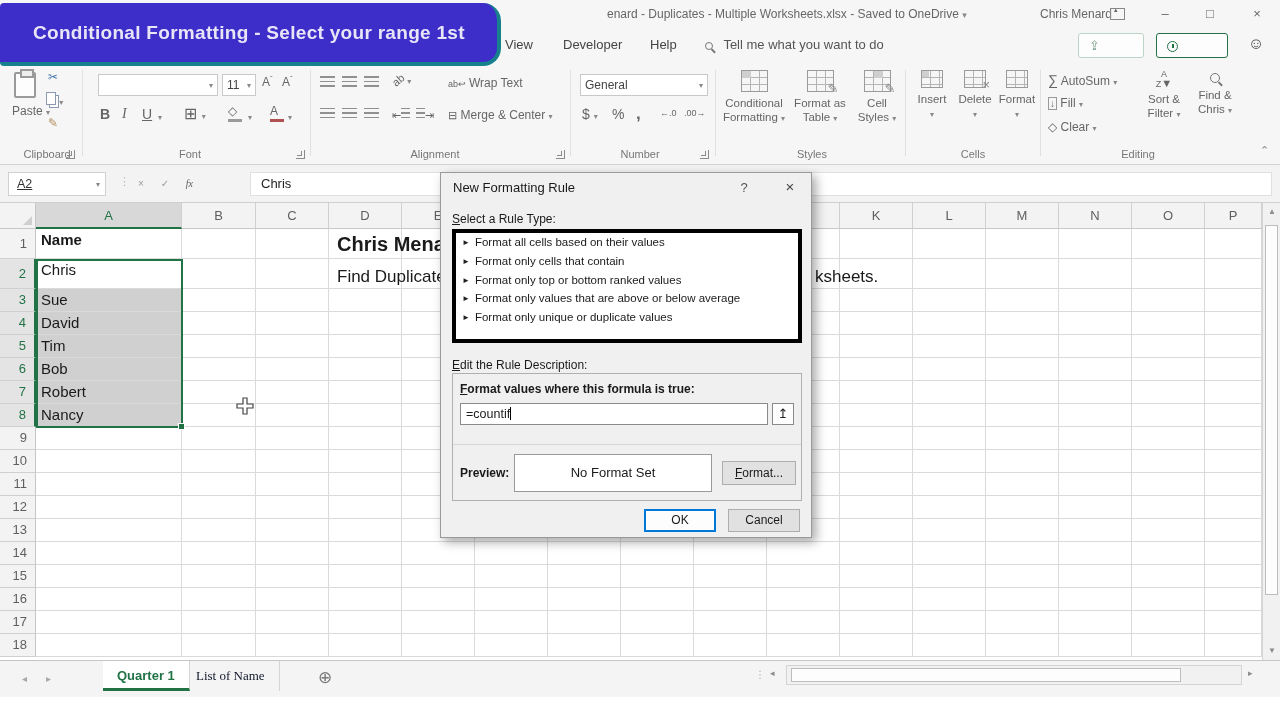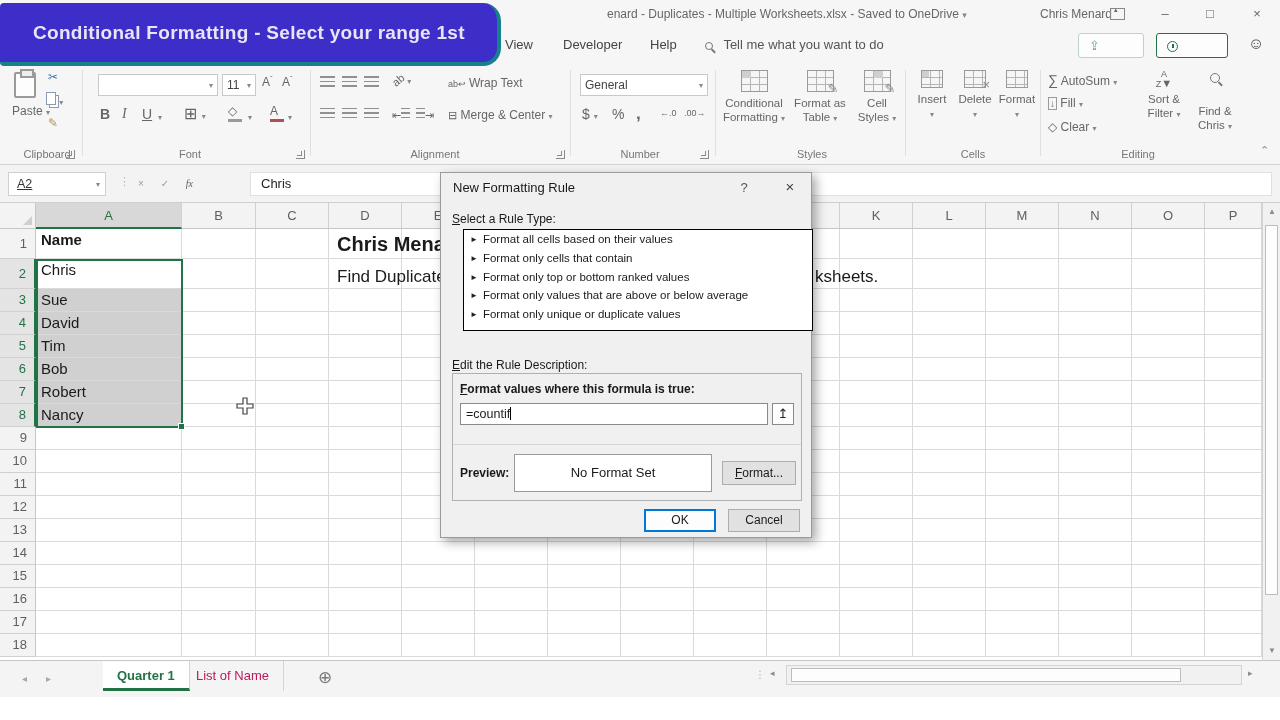--- a/index.html
+++ b/index.html
@@ -80,21 +80,21 @@
   .vs-thumb { position:absolute; left:2px; top:22px; width:13px; height:370px; background:#fdfdfd; border:1px solid #bdbdbd; }
   .cursor-plus { position:absolute; left:236px; top:194px; }
 
   
   .dialog { position:absolute; left:440px; top:172px; width:372px; height:366px; background:#f0f0f0; border:1px solid #9a9a9a; box-shadow:4px 4px 10px rgba(0,0,0,.35); font-size:12px; color:#1a1a1a; z-index:40; }
   .dlg-title { position:absolute; left:0; top:0; width:100%; height:30px; line-height:30px; padding-left:12px; font-size:13px; color:#1a1a1a; }
   .dlg-help { position:absolute; right:52px; top:0; width:30px; height:30px; text-align:center; line-height:30px; color:#555; font-size:13px; }
   .dlg-close { position:absolute; right:0; top:0; width:42px; height:30px; text-align:center; line-height:28px; color:#444; font-size:15px; }
   .mnemonic::first-letter { text-decoration:underline; }
   .dlg-select-label { position:absolute; left:11px; top:39px; }
-  .rulelist { position:absolute; left:22px; top:56px; width:350px; height:102px; background:#fff; border:1px solid #000000; list-style:none; overflow:hidden; }
+  .rulelist { position:absolute; left:11px; top:56px; width:350px; height:114px; background:#fff; border:4px solid #000000; list-style:none; overflow:hidden; }
   .rulelist li { height:18.8px; line-height:18.8px; padding-left:6px; font-size:11.5px; white-space:nowrap; }
   .rulelist li::before { content:"►"; font-size:8px; color:#222; margin-right:5px; vertical-align:1px; }
   .rulelist li.sel { background:#d4d4d4; }
   .dlg-edit-label { position:absolute; left:11px; top:185px; }
   .dlg-frame { position:absolute; left:11px; top:200px; width:350px; height:128px; border:1px solid #b0b0b0; }
   .dlg-flabel { position:absolute; left:7px; top:8px; font-weight:bold; }
   .dlg-input { position:absolute; left:7px; top:29px; width:308px; height:22px; background:#fff; border:1px solid #8a8a8a; font-size:12.5px; line-height:20px; padding-left:5px; }
   .caret-bar { display:inline-block; width:1px; height:13px; background:#000; vertical-align:-2px; }
   .dlg-collapse { position:absolute; left:319px; top:29px; width:22px; height:22px; background:#fdfdfd; border:1px solid #8a8a8a; text-align:center; line-height:20px; font-size:13px; color:#222; }
   .dlg-divider { position:absolute; left:0px; top:70px; width:348px; height:1px; background:#d6d6d6; }
@@ -102,21 +102,21 @@
   .dlg-preview { position:absolute; left:61px; top:80px; width:198px; height:38px; background:#fff; border:1px solid #9a9a9a; text-align:center; line-height:36px; font-size:13px; }
   .dlg-format { position:absolute; left:269px; top:87px; width:74px; height:24px; background:#e1e1e1; border:1px solid #adadad; text-align:center; line-height:22px; }
   .dlg-ok { position:absolute; left:203px; top:336px; width:72px; height:23px; background:#fdfdfd; border:2px solid #0078d7; text-align:center; line-height:19px; }
   .dlg-cancel { position:absolute; left:287px; top:336px; width:72px; height:23px; background:#e1e1e1; border:1px solid #adadad; text-align:center; line-height:21px; }
 
   
   .sheetbar { position:absolute; top:660px; left:0; width:1280px; height:37px; background:#f4f4f4; border-top:1px solid #c6c6c6; }
   .nav-arr { position:absolute; top:12px; font-size:10px; color:#a8a8a8; }
   .stab { position:absolute; top:0; height:30px; line-height:30px; padding:0 14px; font-size:13px; }
   .stab.active { left:103px; background:#fff; color:#217346; font-weight:bold; border-bottom:3px solid #217346; border-right:1px solid #d4d4d4; }
-  .stab.inactive { left:182px; color:#be185d; border-right:1px solid #d4d4d4; }
+  .stab.inactive { left:182px; color:#0f172a; border-right:1px solid #d4d4d4;font-family:Liberation Serif, serif; }
   .addsheet { position:absolute; left:318px; top:6px; font-size:17px; color:#7a7a7a; }
   .hs-dots { position:absolute; left:755px; top:8px; color:#b0b0b0; font-size:10px; letter-spacing:1px; }
   .hscroll { position:absolute; left:770px; top:4px; width:490px; height:22px; }
   .hs-arr { position:absolute; top:3px; font-size:9px; color:#8a8a8a; }
   .hs-track { position:absolute; left:16px; top:0; width:456px; height:20px; background:#f1f1f1; border:1px solid #d4d4d4; }
   .hs-thumb { position:absolute; left:4px; top:2px; width:390px; height:14px; background:#fdfdfd; border:1px solid #bdbdbd; }
 
   
   .statusbar { position:absolute; top:697px; left:0; width:1280px; height:23px; background:#217346; color:#fff; font-size:12px; }
   .sb-mode { position:absolute; left:10px; top:4px; }
@@ -279,21 +279,21 @@
     <div class="icobtn" style="left:1048px; top:8px"><span style="font-size:14px">∑</span> <span>AutoSum</span> <span class="dd">▾</span></div>
     <div class="icobtn" style="left:1048px; top:32px"><span style="font-size:10px; border:1px solid #9a9a9a; padding:0 1px">↓</span> <span>Fill</span> <span class="dd">▾</span></div>
     <div class="icobtn" style="left:1048px; top:56px"><span style="font-size:12px">◇</span> <span>Clear</span> <span class="dd">▾</span></div>
     <div class="stylebtn" style="left:1142px; width:44px">
       <div style="font-size:9px; line-height:9px; margin-bottom:3px">A<br>Z<span style="font-size:11px">▼</span></div>
       <div>Sort &amp;</div>
       <div><span>Filter</span> <span class="dd">▾</span></div>
     </div>
     <div class="stylebtn" style="left:1192px; width:46px">
       <div style="height:14px; padding-top:2px"><span class="lens" style="width:10px; height:10px"></span></div>
-      <div style="margin-top:20px">Find &amp;</div>
+      <div style="margin-top:4px">Find &amp;</div>
       <div><span>Chris</span> <span class="dd">▾</span></div>
     </div>
     <div class="glabel" style="left:1098px; width:80px">Editing</div>
     <div class="icobtn" style="left:1260px; top:80px; font-size:11px; color:#888">⌃</div>
   </div>
 
   <div class="fbar">
     <div class="namebox"><span>A2</span><span class="dd">▾</span></div>
     <div style="position:absolute; left:119px; top:10px; color:#b5b5b5; font-size:11px">⋮</div>
     <div class="fbtns">

